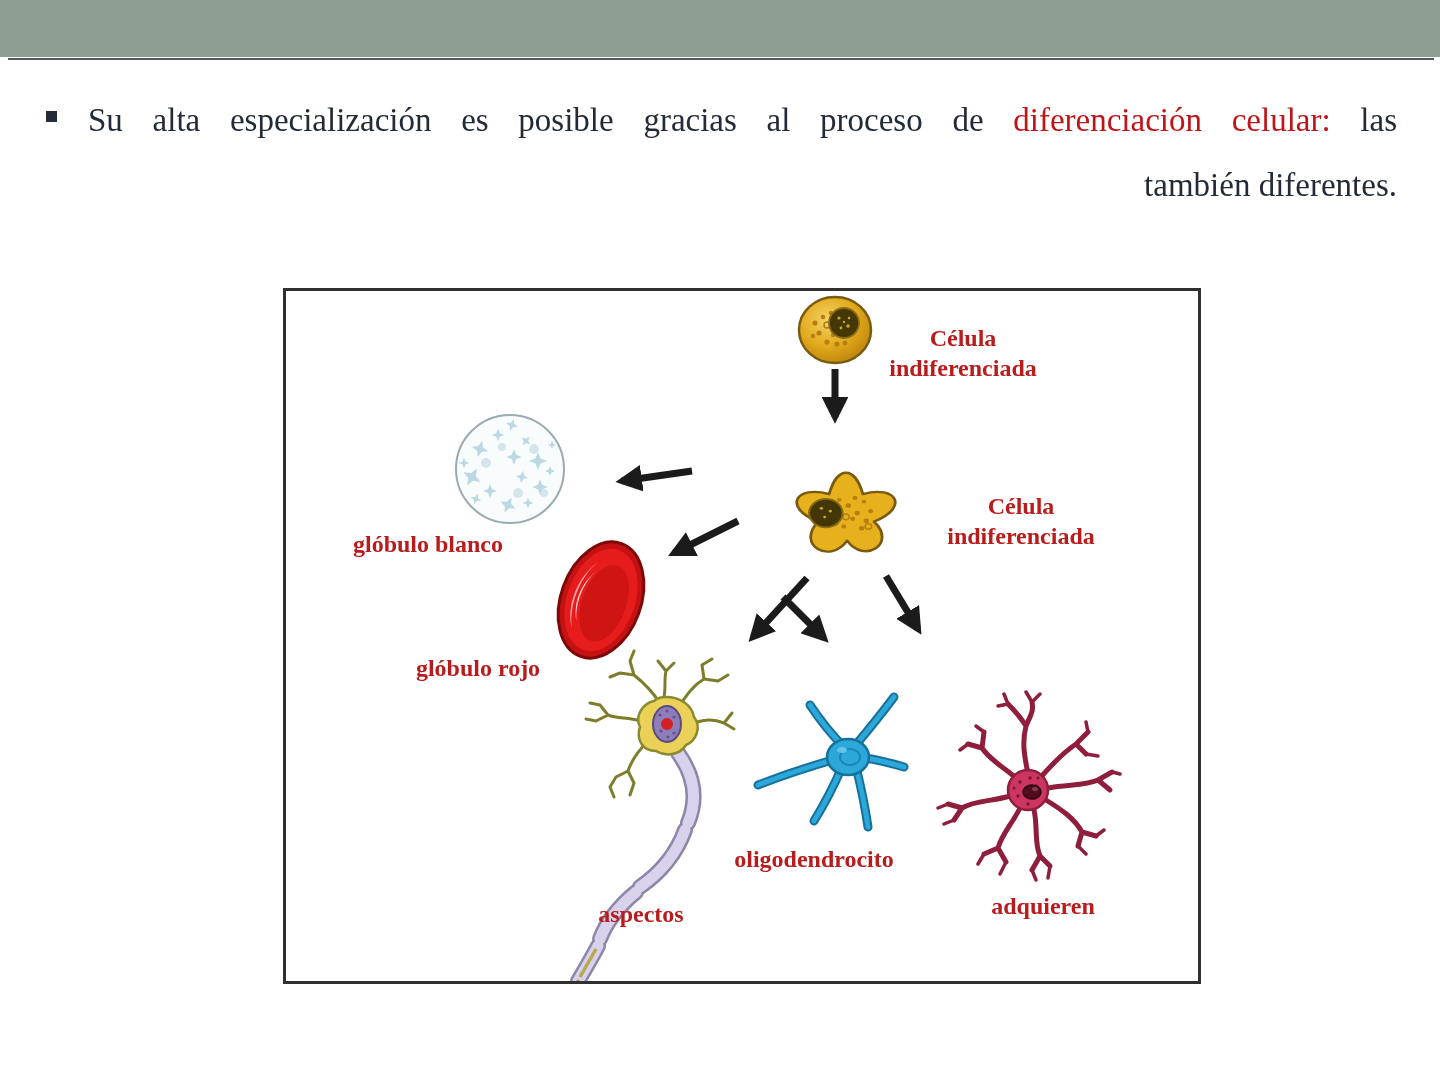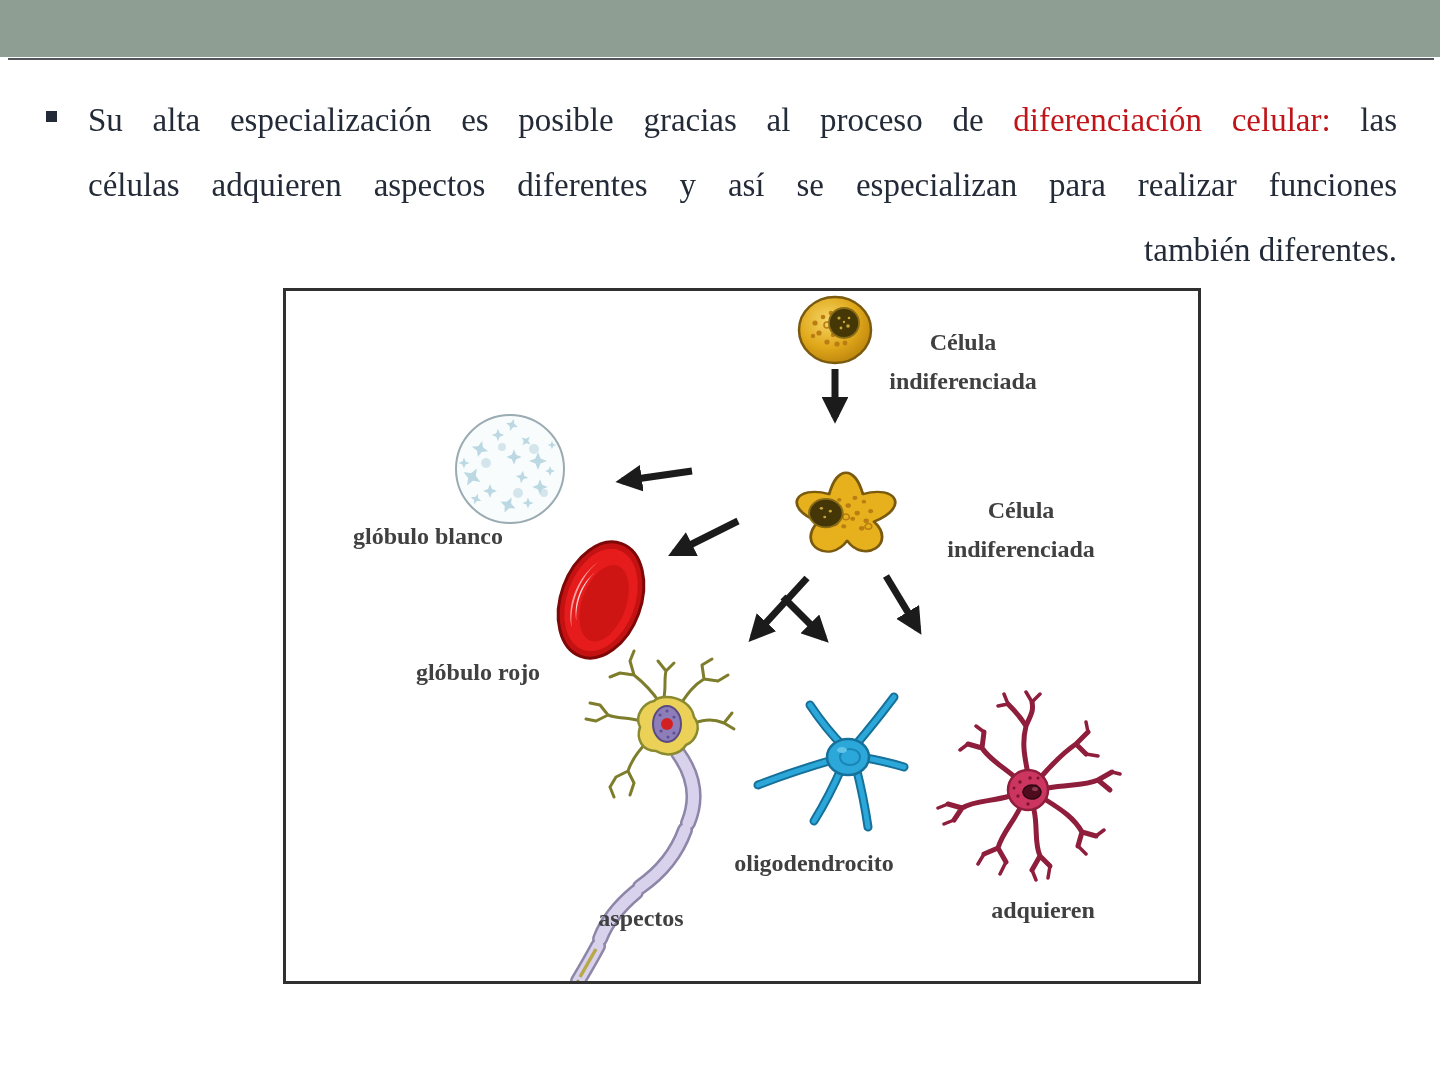--- a/index.html
+++ b/index.html
@@ -9,39 +9,38 @@
   .header-divider{position:absolute;left:8px;top:58px;width:1426px;height:2px;background:#54555b;}
   .bullet-square{position:absolute;left:46px;top:111px;width:11px;height:11px;background:#242b38;}
   .text-block{position:absolute;left:88px;top:88px;width:1309px;color:#242b38;font-size:33px;}
   .tline{height:65px;line-height:65px;text-align:right;}
   .tline.justify{text-align:justify;text-align-last:justify;}
   .red{color:#c01418;}
   .diagram{position:absolute;left:283px;top:288px;width:918px;height:696px;
            border:3px solid #303030;box-sizing:border-box;background:#ffffff;}
   .diagram svg{position:absolute;left:0;top:0;display:block;}
   .dlabel{position:absolute;transform:translateX(-50%);font-weight:700;font-size:24px;
-          color:#404040;text-align:center;white-space:pre-line;line-height:39px;}
+          color:#b91c1c;text-align:center;white-space:pre-line;line-height:30px;}
 </style>
 </head>
 <body>
 
 <div class="slide">
 
   <div class="header-bar"></div>
   <div class="header-divider"></div>
 
   <div class="bullet-square"></div>
 
   <div class="text-block">
     <div class="tline justify">
       <span>Su alta especialización es posible gracias al proceso de</span>
       <span class="red">diferenciación celular:</span>
       <span>las</span>
     </div>
-    <div class="tline justify">células adquieren aspectos  diferentes y así se especializan para realizar funciones</div>
     <div class="tline">también diferentes.</div>
   </div>
 
   <div class="diagram">
     <svg width="912" height="690" viewBox="0 0 912 690">
       <defs>
         <marker id="ah" viewBox="0 0 10 10" refX="7.5" refY="5" markerWidth="3.8" markerHeight="3.8" orient="auto">
           <path d="M0,0 L10,5 L0,10 Z" fill="#1b1b1b"></path>
         </marker>
         <radialGradient id="gold1" cx="40%" cy="35%" r="75%">
@@ -245,20 +244,20 @@
         </g>
         <ellipse cx="4" cy="2" rx="9" ry="7" fill="#4f0c1e" stroke="#2e0712" stroke-width="1.5"></ellipse>
         <ellipse cx="7" cy="-1" rx="3" ry="2" fill="#8a3a50"></ellipse>
       </g>
     </svg>
 
     <div class="dlabel" style="left:677px;top:32px">Célula
 indiferenciada</div>
     <div class="dlabel" style="left:735px;top:200px">Célula
 indiferenciada</div>
-    <div class="dlabel" style="left:142px;top:226px">glóbulo blanco</div>
+    <div class="dlabel" style="left:142px;top:238px">glóbulo blanco</div>
     <div class="dlabel" style="left:192px;top:362px">glóbulo rojo</div>
     <div class="dlabel" style="left:355px;top:608px">aspectos</div>
     <div class="dlabel" style="left:528px;top:553px">oligodendrocito</div>
     <div class="dlabel" style="left:757px;top:600px">adquieren</div>
   </div>
 
 </div>
 
 </body></html>

